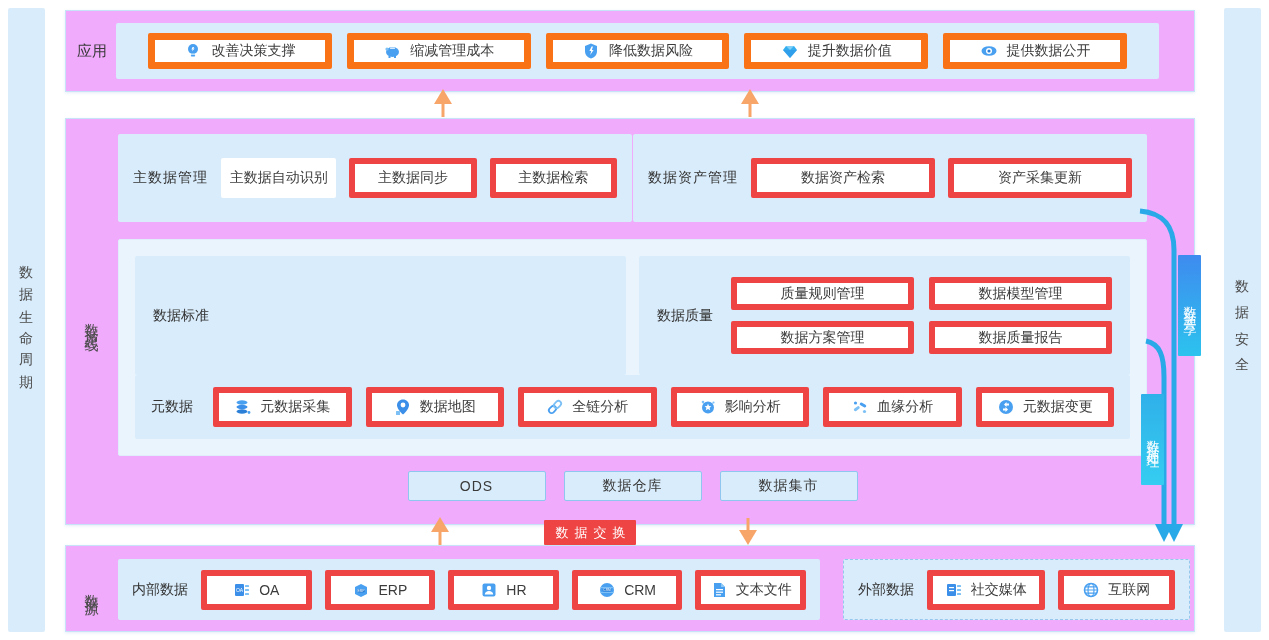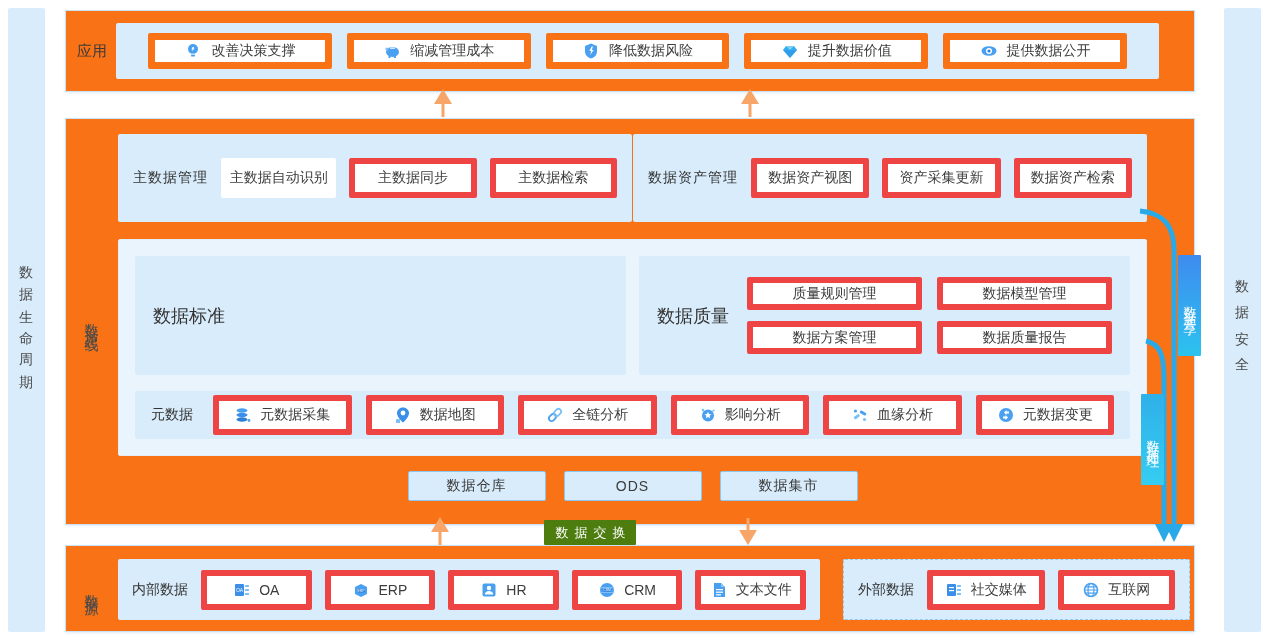--- a/index.html
+++ b/index.html
@@ -9,21 +9,21 @@
 
   
   .side-bar { position:absolute; top:8px; width:37px; height:624px; background:#d9ecfb;
               display:flex; align-items:center; justify-content:center; border-radius:2px; }
   .side-bar.left { left:8px; } .side-bar.right { left:1224px; }
   .vtext { writing-mode:vertical-lr; text-orientation:upright; color:#4a4a4a; font-size:14px; }
   .vtext.wide { letter-spacing:22px; }
   .vtext.wide4 { letter-spacing:26px; }
 
   
-  .section { position:absolute; left:65px; width:1130px; background:#f97316;
+  .section { position:absolute; left:65px; width:1130px; background:#f0abfc;
              border:1px solid #c7e3f7; box-shadow:0 1px 3px rgba(130,175,220,.22); }
   .sec-label { position:absolute; left:0; top:0; height:100%; width:52px;
                display:flex; align-items:center; justify-content:center;
                font-size:15px; color:#3a3a3a; }
 
   
   #app-section { top:10px; height:82px; }
   .app-inner { position:absolute; left:50px; right:35px; top:12px; bottom:12px;
                background:#d9ecfb; display:flex; align-items:center; gap:15px; padding:0 32px; border-radius:2px; }
   .app-box { flex:1; height:36px; background:#fff; border:7px solid #f97316;
@@ -35,40 +35,40 @@
   .row1 { display:flex; gap:1px; height:88px; }
   .mini-panel { flex:1; background:#d9ecfb; border-radius:2px; display:flex; align-items:center; gap:13px; padding:0 15px; }
   .mini-panel .p-label { font-size:14px; color:#333; flex-shrink:0; letter-spacing:1px; }
   .node { flex:1; height:40px; background:#fff; border:6px solid #ef4444; border-radius:2px;
           display:flex; align-items:center; justify-content:center; gap:8px; font-size:14px; }
   .node.plain { border:none; }
   .row2 { margin-top:17px; background:#eaf4fd; border:1px solid #e0eefb; border-radius:2px; padding:16px; }
   .grid-row { display:flex; gap:13px; }
   .grid-panel { flex:1; height:119px; background:#d9ecfb; border-radius:2px;
                 display:flex; align-items:center; gap:18px; padding:0 18px; }
-  .grid-panel .p-label { font-size:18px; color:#333; flex-shrink:0; }
+  .grid-panel .p-label { font-size:14px; color:#333; flex-shrink:0; }
   .grid-2x2 { flex:1; display:grid; grid-template-columns:1fr 1fr; gap:11px 15px; }
   .grid-2x2 .node { height:33px; flex:none; }
-  .meta-panel { margin-top:16px; height:48px; background:#d9ecfb; border-radius:2px;
+  .meta-panel { height:64px; background:#d9ecfb; border-radius:2px;
                 display:flex; align-items:center; gap:14px; padding:0 16px; }
   .meta-panel .p-label { font-size:14px; color:#333; flex-shrink:0; margin-right:6px; }
   .storage-row { margin-top:15px; display:flex; justify-content:center; gap:18px; }
   .storage-box { width:138px; height:30px; background:#d9ecfb; border:1px solid #8ec6ef; border-radius:2px;
                  display:flex; align-items:center; justify-content:center; font-size:14px; letter-spacing:1px; color:#3a3a3a; }
 
   
   #source-section { top:545px; height:87px; }
   .src-panel { position:absolute; top:13px; height:61px; background:#d9ecfb; border-radius:2px;
                display:flex; align-items:center; gap:13px; padding:0 14px; }
   #internal-panel { left:52px; width:702px; }
   #external-panel { left:777px; width:347px; border:1px dashed #96c8ee; background:#d9ecfb; }
   .src-panel .p-label { font-size:14px; color:#333; flex-shrink:0; }
 
   
-  .h-badge { position:absolute; left:544px; top:520px; width:92px; height:25px; background:#4d7c0f;
+  .h-badge { position:absolute; left:544px; top:520px; width:92px; height:25px; background:#ef4444;
              color:#fff; font-size:13px; letter-spacing:6px; padding-left:7px;
              display:flex; align-items:center; justify-content:center; z-index:7; border-radius:1px; }
   .v-badge { position:absolute; color:#fff; display:flex; align-items:center; justify-content:center;
              z-index:7; border-radius:1px; }
   .v-badge .vtext { color:#fff; font-size:13px; letter-spacing:5px; }
   #share-badge { left:1178px; top:255px; width:23px; height:101px; background:linear-gradient(180deg,#3e8bef,#2cc3ee); }
   #process-badge { left:1141px; top:394px; width:23px; height:91px; background:linear-gradient(180deg,#2fb0e9,#35cdf1); }
 
   
   #overlay { position:absolute; left:0; top:0; z-index:5; pointer-events:none; }
@@ -143,23 +143,22 @@
 
       <div class="row1">
         <div class="mini-panel">
           <span class="p-label">主数据管理</span>
           <div class="node plain">主数据自动识别</div>
           <div class="node">主数据同步</div>
           <div class="node">主数据检索</div>
         </div>
         <div class="mini-panel">
           <span class="p-label">数据资产管理</span>
-          <div class="node">数据资产视图</div>
+          <div class="node">数据资产检索</div>
           <div class="node">资产采集更新</div>
-          <div class="node">数据资产检索</div>
         </div>
       </div>
 
       <div class="row2">
         <div class="grid-row">
           <div class="grid-panel">
             <span class="p-label">数据标准</span>
           </div>
           <div class="grid-panel">
             <span class="p-label">数据质量</span>
@@ -223,22 +222,22 @@
                 <circle cx="9" cy="9" r="7" fill="#4aa0f0"></circle>
                 <path d="M7 6.5L9.5 4v1.5H12v2H9.5V9z" fill="#fff"></path>
                 <path d="M11 11.5L8.5 14v-1.5H6v-2h2.5V9z" fill="#fff"></path>
               </svg>
             <span>元数据变更</span>
           </div>
         </div>
       </div>
 
       <div class="storage-row">
+        <div class="storage-box">ODS</div>
         <div class="storage-box">数据仓库</div>
-        <div class="storage-box">ODS</div>
         <div class="storage-box">数据集市</div>
       </div>
     </div>
   </div>
 
   <div class="section" id="source-section">
     <div class="sec-label">
       <span class="vtext" style="letter-spacing:4px">数据源</span>
     </div>
     <div class="src-panel" id="internal-panel">

